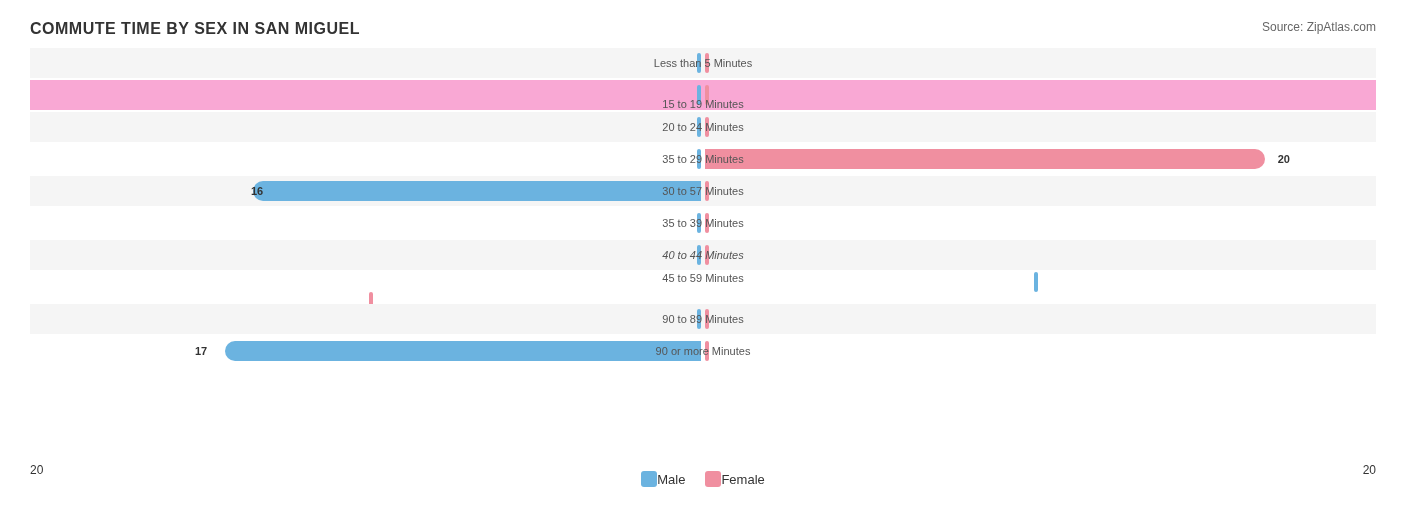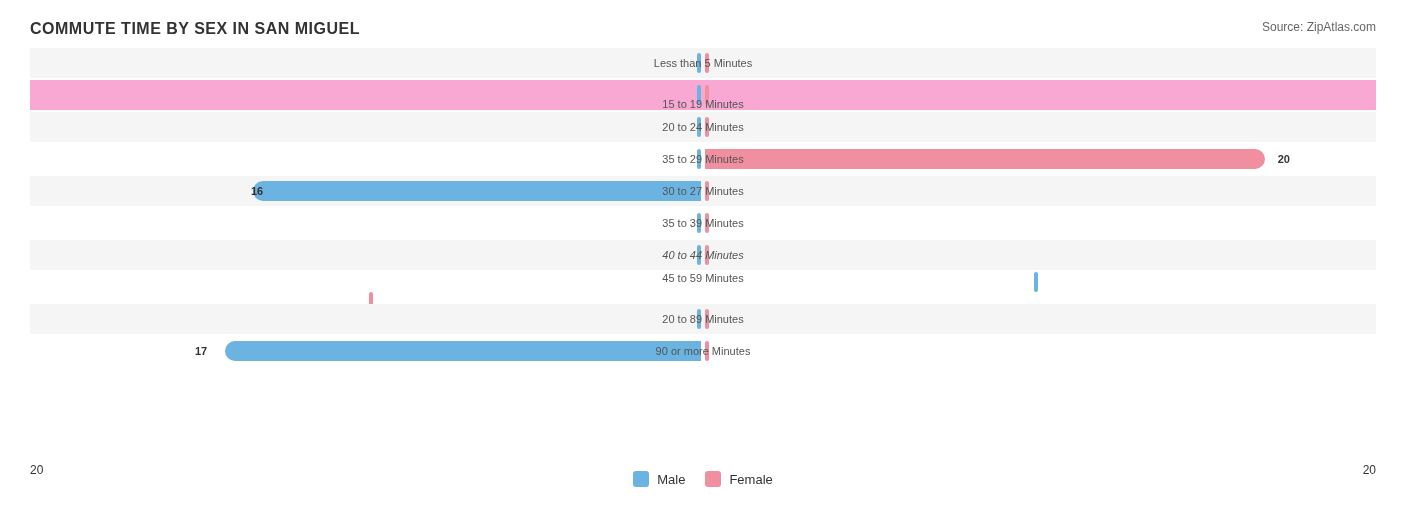--- a/index.html
+++ b/index.html
@@ -62,21 +62,21 @@
     .legend {
       display: flex;
       justify-content: center;
       align-items: center;
       gap: 20px;
       margin-top: 8px;
     }
     .legend-item {
       display: flex;
       align-items: center;
-      gap: 8px;
+      gap: 0;
       font-size: 13px;
       color: #333;
     }
     .legend-box {
       width: 16px;
       height: 16px;
       border-radius: 3px;
     }
 
     
@@ -219,21 +219,21 @@
         height:20px;
         width:448px;
         border-radius:10px 0 0 10px;
         display:flex;align-items:center;
         padding-left:6px;
         position:relative;
       ">
         <span style="position:absolute;left:-30px;font-size:11px;font-weight:bold;color:#333;margin-left:28px;">16</span>
       </div>
     </div>
-    <div style="position:absolute;left:50%;transform:translateX(-50%);font-size:11px;color:#555;white-space:nowrap;z-index:10;background:transparent;padding:0 4px;">30 to 27 Minutes</div>
+    <div style="position:absolute;left:50%;transform:translateX(-50%);font-size:11px;color:#555;white-space:nowrap;z-index:10;background:transparent;padding:0 4px;">30 to 57 Minutes</div>
     <div style="width:50%;display:flex;align-items:center;justify-content:flex-start;position:relative;height:100%;padding-left:2px;">
       <div style="
         background:#f08fa0;
         height:20px;
         width:4px;
         border-radius:10px;
         display:flex;align-items:center;justify-content:flex-end;
         
         position:relative;
       ">
@@ -339,21 +339,21 @@
         height:20px;
         width:4px;
         border-radius:10px;
         display:flex;align-items:center;
         
         position:relative;
       ">
         
       </div>
     </div>
-    <div style="position:absolute;left:50%;transform:translateX(-50%);font-size:11px;color:#555;white-space:nowrap;z-index:10;background:transparent;padding:0 4px;">20 to 89 Minutes</div>
+    <div style="position:absolute;left:50%;transform:translateX(-50%);font-size:11px;color:#555;white-space:nowrap;z-index:10;background:transparent;padding:0 4px;">90 to 89 Minutes</div>
     <div style="width:50%;display:flex;align-items:center;justify-content:flex-start;position:relative;height:100%;padding-left:2px;">
       <div style="
         background:#f08fa0;
         height:20px;
         width:4px;
         border-radius:10px;
         display:flex;align-items:center;justify-content:flex-end;
         
         position:relative;
       ">

